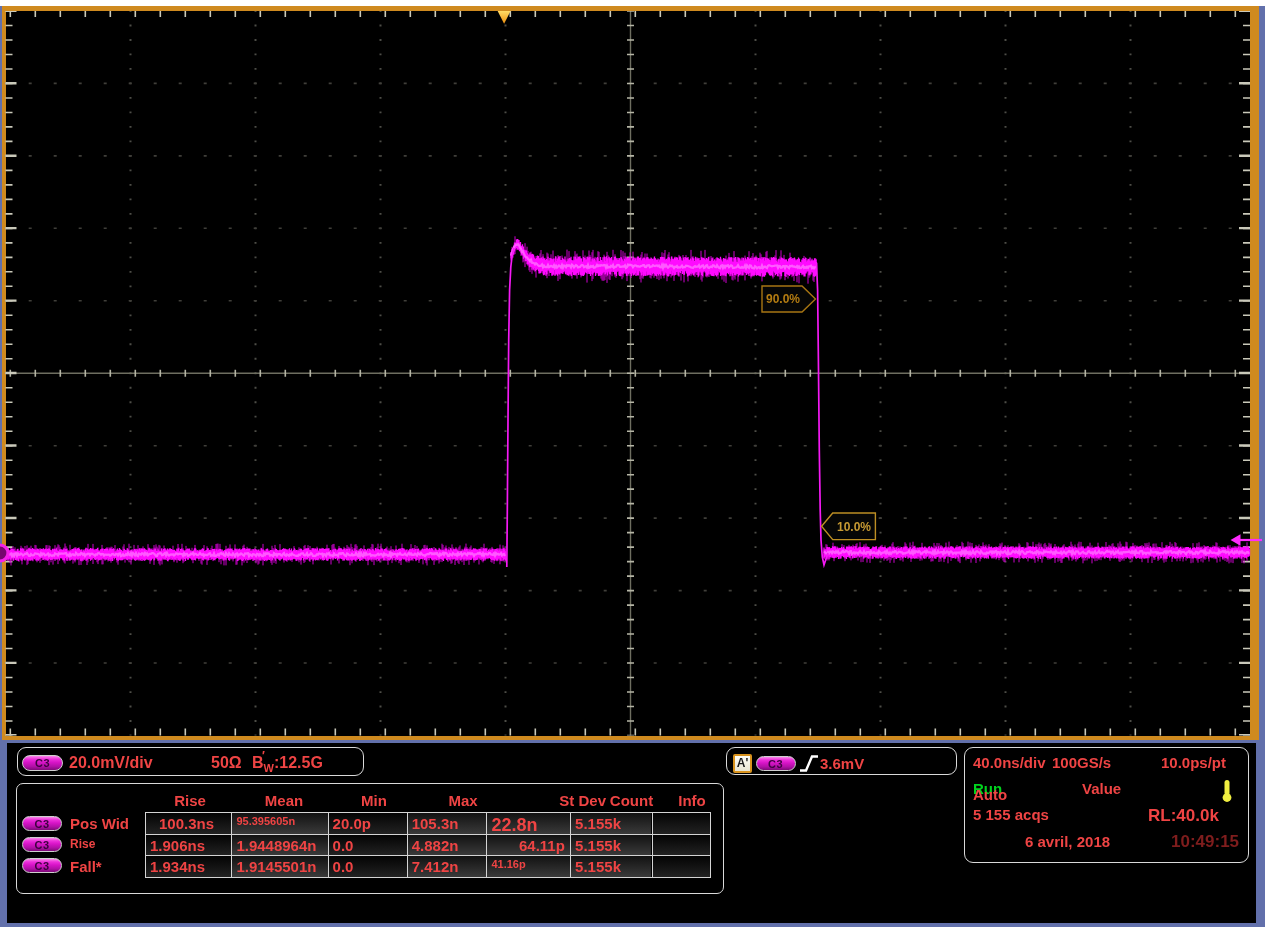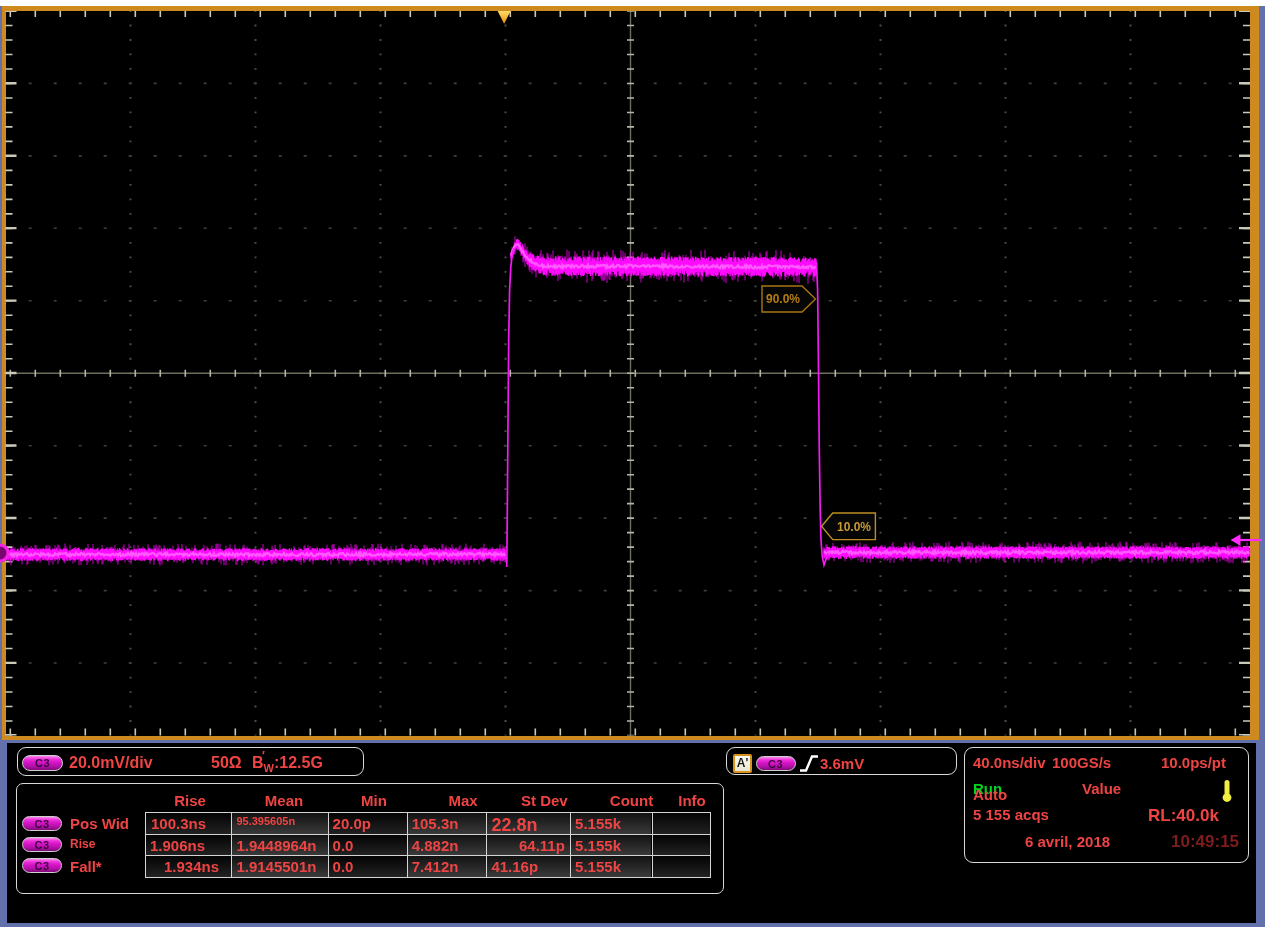--- a/index.html
+++ b/index.html
@@ -71,27 +71,27 @@
  <div class="box" style="left:17px;top:747px;width:347px;height:29px"></div>
  <div class="pill" style="left:22px;top:754.5px">C3</div>
  <div class="t" style="left:69px;top:753.5px;font-size:16px">20.0mV/div</div>
  <div class="t" style="left:211px;top:753.5px;font-size:16px">50Ω</div>
  <div class="t" style="left:252px;top:753.5px;font-size:16px">B<span style="font-size:11px;position:relative;top:4px">W</span><span style="position:absolute;font-size:12px;top:-5px;left:10px">′</span>:12.5G</div>
  <div class="box" style="left:16px;top:783px;width:708px;height:111px;border-radius:7px"></div>
  <div class="t" style="left:130px;top:791.8px;width:120px;font-size:15px;text-align:center">Rise</div>
  <div class="t" style="left:224px;top:791.8px;width:120px;font-size:15px;text-align:center">Mean</div>
  <div class="t" style="left:314px;top:791.8px;width:120px;font-size:15px;text-align:center">Min</div>
  <div class="t" style="left:403px;top:791.8px;width:120px;font-size:15px;text-align:center">Max</div>
- <div class="t" style="left:521px;top:791.8px;width:120px;font-size:15px;text-align:left">St Dev</div>
+ <div class="t" style="left:486px;top:791.8px;width:120px;font-size:15px;text-align:right">St Dev</div>
  <div class="t" style="left:571.5px;top:791.8px;width:120px;font-size:15px;text-align:center">Count</div>
  <div class="t" style="left:632px;top:791.8px;width:120px;font-size:15px;text-align:center">Info</div>
  <div class="pill" style="left:22px;top:815.6px;width:40px;height:15px">C3</div>
  <div class="t" style="left:70px;top:815.4px;font-size:15px">Pos Wid</div>
  <div class="abs" style="left:145px;top:812.4px;width:86.4px;height:21.4px;background:linear-gradient(180deg,#020202,#222)"></div>
- <div class="t" style="left:151px;top:815.4px;font-size:15px">100.3ns</div>
+ <div class="t" style="left:159px;top:815.4px;font-size:15px">100.3ns</div>
  <div class="abs" style="left:231.4px;top:812.4px;width:96.2px;height:21.4px;background:linear-gradient(180deg,#101010,#3a3a3a)"></div>
  <div class="t" style="left:236.4px;top:815.4px;font-size:11px">95.395605n</div>
  <div class="abs" style="left:327.6px;top:812.4px;width:79.1px;height:21.4px;background:linear-gradient(180deg,#020202,#222)"></div>
  <div class="t" style="left:332.6px;top:815.4px;font-size:15px">20.0p</div>
  <div class="abs" style="left:406.7px;top:812.4px;width:79.7px;height:21.4px;background:linear-gradient(180deg,#101010,#3a3a3a)"></div>
  <div class="t" style="left:411.7px;top:815.4px;font-size:15px">105.3n</div>
  <div class="abs" style="left:486.4px;top:812.4px;width:83.7px;height:21.4px;background:linear-gradient(180deg,#101010,#3a3a3a)"></div>
  <div class="t" style="left:491.4px;top:815.4px;font-size:18px">22.8n</div>
  <div class="abs" style="left:570.1px;top:812.4px;width:81.4px;height:21.4px;background:linear-gradient(180deg,#101010,#3a3a3a)"></div>
  <div class="t" style="left:575.1px;top:815.4px;font-size:15px">5.155k</div>
@@ -107,29 +107,29 @@
  <div class="abs" style="left:406.7px;top:833.8px;width:79.7px;height:21.4px;background:linear-gradient(180deg,#101010,#3a3a3a)"></div>
  <div class="t" style="left:411.7px;top:836.8px;font-size:15px">4.882n</div>
  <div class="abs" style="left:486.4px;top:833.8px;width:83.7px;height:21.4px;background:linear-gradient(180deg,#101010,#3a3a3a)"></div>
  <div class="t" style="left:519px;top:836.8px;font-size:15px">64.11p</div>
  <div class="abs" style="left:570.1px;top:833.8px;width:81.4px;height:21.4px;background:linear-gradient(180deg,#101010,#3a3a3a)"></div>
  <div class="t" style="left:575.1px;top:836.8px;font-size:15px">5.155k</div>
  <div class="abs" style="left:651.5px;top:833.8px;width:58.5px;height:21.4px;background:linear-gradient(180deg,#020202,#222)"></div>
  <div class="pill" style="left:22px;top:858.4px;width:40px;height:15px">C3</div>
  <div class="t" style="left:70px;top:858.2px;font-size:15px">Fall*</div>
  <div class="abs" style="left:145px;top:855.2px;width:86.4px;height:21.4px;background:linear-gradient(180deg,#020202,#222)"></div>
- <div class="t" style="left:164px;top:858.2px;font-size:15px">1.934ns</div>
+ <div class="t" style="left:150.0px;top:858.2px;font-size:15px">1.934ns</div>
  <div class="abs" style="left:231.4px;top:855.2px;width:96.2px;height:21.4px;background:linear-gradient(180deg,#101010,#3a3a3a)"></div>
  <div class="t" style="left:236.4px;top:858.2px;font-size:15px">1.9145501n</div>
  <div class="abs" style="left:327.6px;top:855.2px;width:79.1px;height:21.4px;background:linear-gradient(180deg,#020202,#222)"></div>
  <div class="t" style="left:332.6px;top:858.2px;font-size:15px">0.0</div>
  <div class="abs" style="left:406.7px;top:855.2px;width:79.7px;height:21.4px;background:linear-gradient(180deg,#101010,#3a3a3a)"></div>
  <div class="t" style="left:411.7px;top:858.2px;font-size:15px">7.412n</div>
  <div class="abs" style="left:486.4px;top:855.2px;width:83.7px;height:21.4px;background:linear-gradient(180deg,#101010,#3a3a3a)"></div>
- <div class="t" style="left:491.4px;top:858.2px;font-size:15px">41.16p</div>
+ <div class="t" style="left:491.4px;top:858.2px;font-size:11px">41.16p</div>
  <div class="abs" style="left:570.1px;top:855.2px;width:81.4px;height:21.4px;background:linear-gradient(180deg,#101010,#3a3a3a)"></div>
  <div class="t" style="left:575.1px;top:858.2px;font-size:15px">5.155k</div>
  <div class="abs" style="left:651.5px;top:855.2px;width:58.5px;height:21.4px;background:linear-gradient(180deg,#020202,#222)"></div>
  <div class="abs" style="left:145.0px;top:812.4px;width:1px;height:65.2px;background:#d4d4d4"></div>
  <div class="abs" style="left:231.4px;top:812.4px;width:1px;height:65.2px;background:#d4d4d4"></div>
  <div class="abs" style="left:327.6px;top:812.4px;width:1px;height:65.2px;background:#d4d4d4"></div>
  <div class="abs" style="left:406.7px;top:812.4px;width:1px;height:65.2px;background:#d4d4d4"></div>
  <div class="abs" style="left:486.4px;top:812.4px;width:1px;height:65.2px;background:#d4d4d4"></div>
  <div class="abs" style="left:570.1px;top:812.4px;width:1px;height:65.2px;background:#d4d4d4"></div>
  <div class="abs" style="left:651.5px;top:812.4px;width:1px;height:65.2px;background:#d4d4d4"></div>

